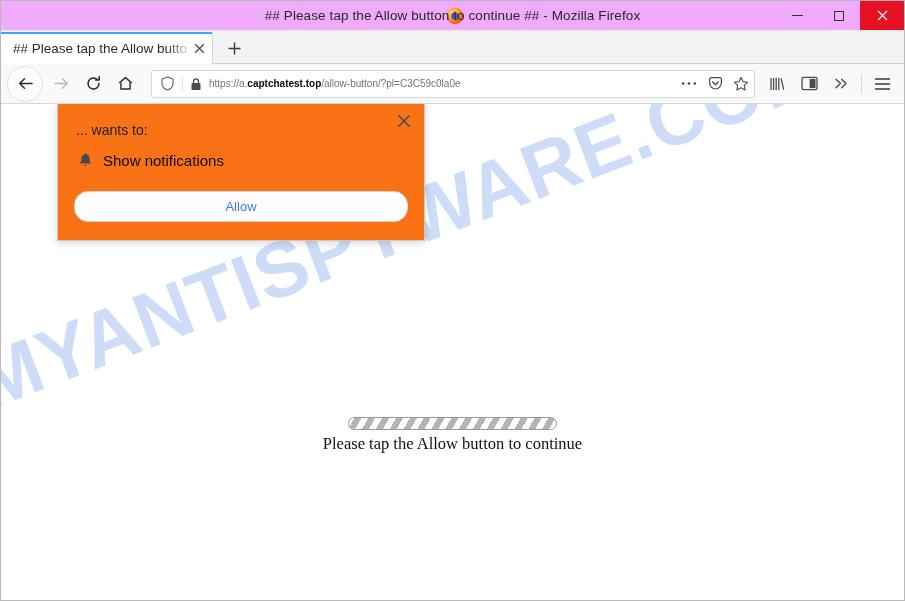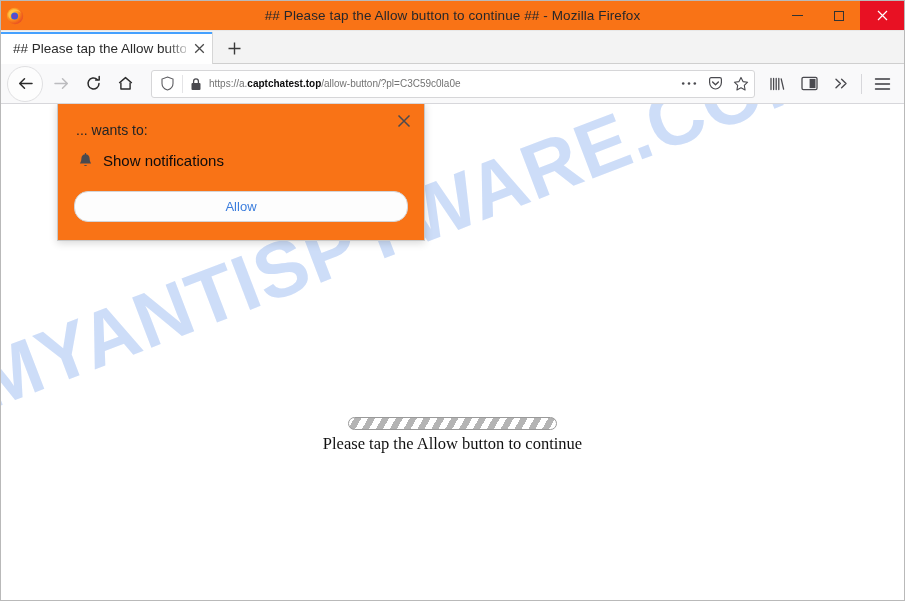--- a/index.html
+++ b/index.html
@@ -18,24 +18,25 @@
     overflow: hidden;
     background: #ffffff;
     border: 1px solid #b9b9b9;
     box-sizing: border-box;
   }
 
   
   .titlebar {
     position: relative;
     height: 29px;
-    background: #f97316;
+    background: #f0abfc;
     display: flex;
     align-items: center;
     border-bottom: 1px solid #e8e8e8;
+    justify-content: center;
   }
   .ff-logo {
     width: 18px;
     height: 18px;
     margin-left: 5px;
     flex: 0 0 auto;
     position: relative;
   }
   .titlebar-title {
     position: absolute;

